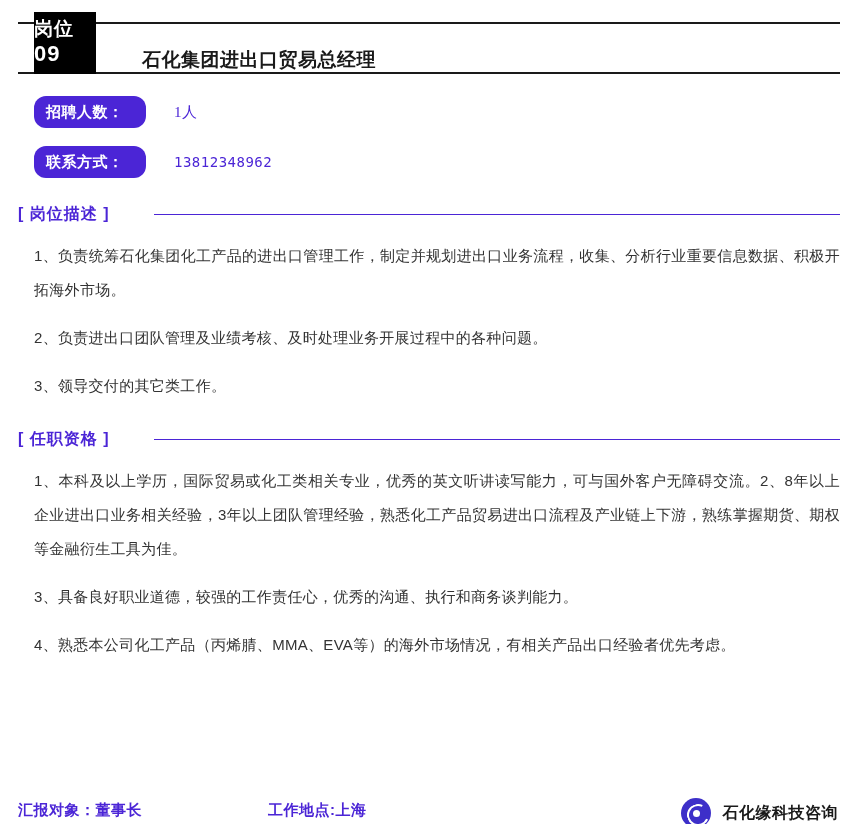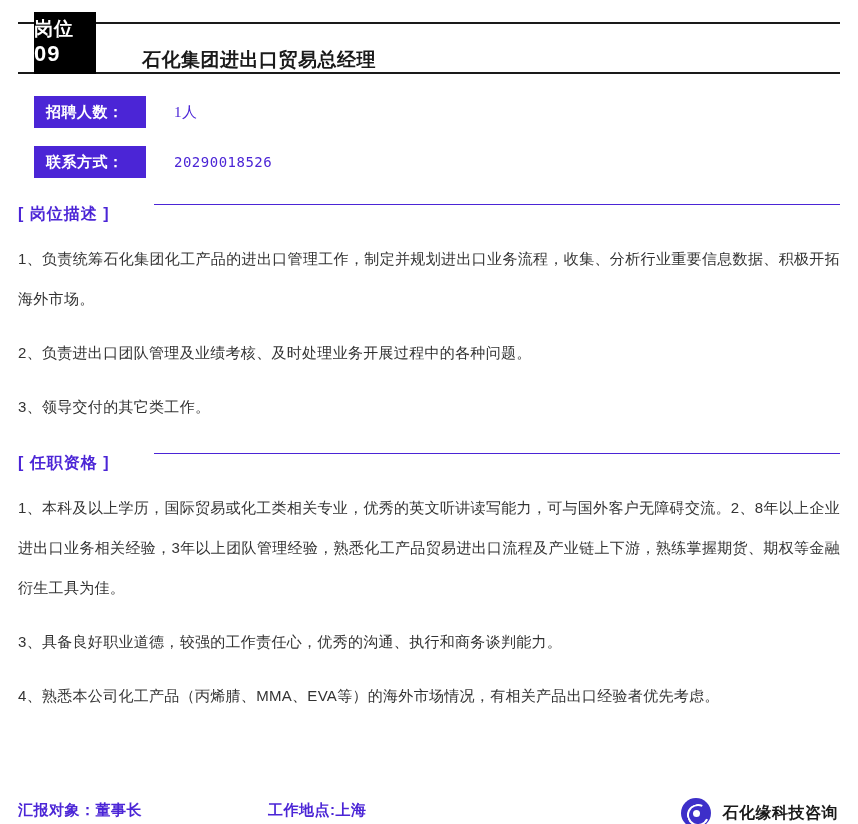--- a/index.html
+++ b/index.html
@@ -88,59 +88,61 @@
     background: #4b25d6;
     color: #ffffff;
     font-size: 15px;
     font-weight: bold;
     height: 32px;
     line-height: 32px;
     padding: 0 12px;
     margin-left: 16px;
     min-width: 112px;
     letter-spacing: 0.5px;
+    border-radius: 12px;
   }
   .info-value {
     margin-left: 28px;
     font-size: 15px;
     color: #4b25d6;
     letter-spacing: 0.5px;
     font-family: Liberation Serif, serif;
   }
   .info-value.mono {
     font-family: "DejaVu Sans Mono", "Liberation Mono", monospace;
     font-size: 14px;
   }
 
   
   .section-head {
     display: flex;
+    align-items: center;
     margin: 26px 0 14px 0;
     gap: 32px;
   }
   .section-head .txt {
     color: #4b25d6;
     font-size: 16px;
     font-weight: bold;
     white-space: nowrap;
     letter-spacing: 1px;
   }
   .section-head .line {
     flex: 1;
     height: 0;
     border-top: 1px solid #4b25d6;
     margin-left: 12px;
   }
 
   
   .para {
     font-size: 15px;
-    line-height: 40px;
+    line-height: 34px;
     color: #333333;
-    margin: 0 0 14px 0;
+    margin: 0 0 14px 16px;
     text-align: justify;
     letter-spacing: 0.3px;
   }
 
   
   .footer {
     position: absolute;
     left: 18px;
     bottom: 26px;
     display: flex;
@@ -216,21 +218,21 @@
 
   <div class="info-list">
 
     <div class="info-row">
       <div class="info-label">招聘人数：</div>
       <div class="info-value">1人</div>
     </div>
 
     <div class="info-row">
       <div class="info-label">联系方式：</div>
-      <div class="info-value mono">20290018526</div>
+      <div class="info-value mono">13812348962</div>
     </div>
 
 
   </div>
 
   <div class="section-head">
     <span class="txt">[ 岗位描述 ]</span>
     <span class="line"></span>
   </div>
   <p class="para">1、负责统筹石化集团化工产品的进出口管理工作，制定并规划进出口业务流程，收集、分析行业重要信息数据、积极开拓海外市场。</p>

